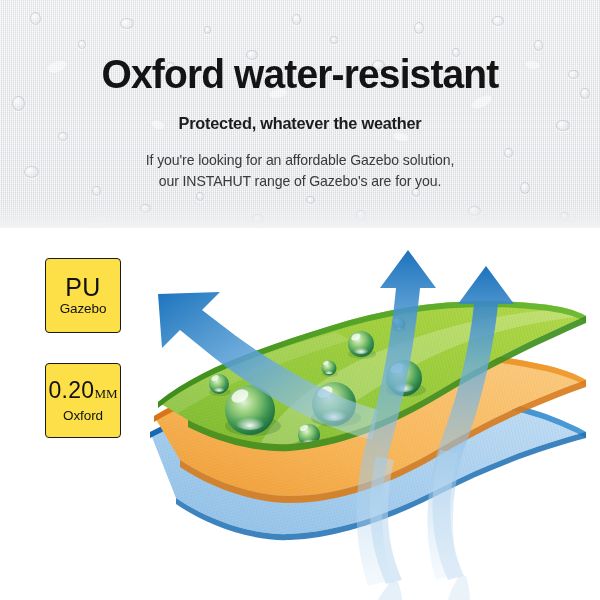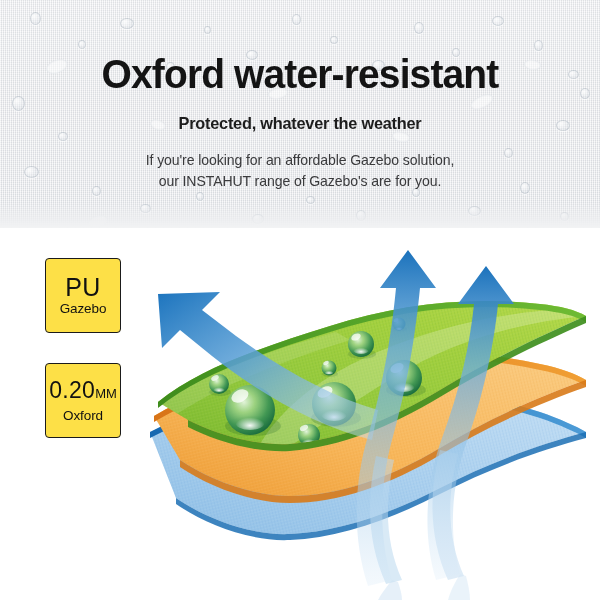--- a/index.html
+++ b/index.html
@@ -134,20 +134,21 @@
     line-height: 26px;
     color: #111111;
     font-weight: normal;
     letter-spacing: 0.3px;
     white-space: nowrap;
   }
   .badge-main .unit {
     font-size: 13px;
     letter-spacing: 0;
     vertical-align: baseline;
+    font-family: Liberation Serif, serif;
   }
   .badge-sub {
     font-size: 13.5px;
     line-height: 16px;
     color: #111111;
     font-weight: normal;
     margin-top: 1px;
     letter-spacing: -0.1px;
     white-space: nowrap;
   }

